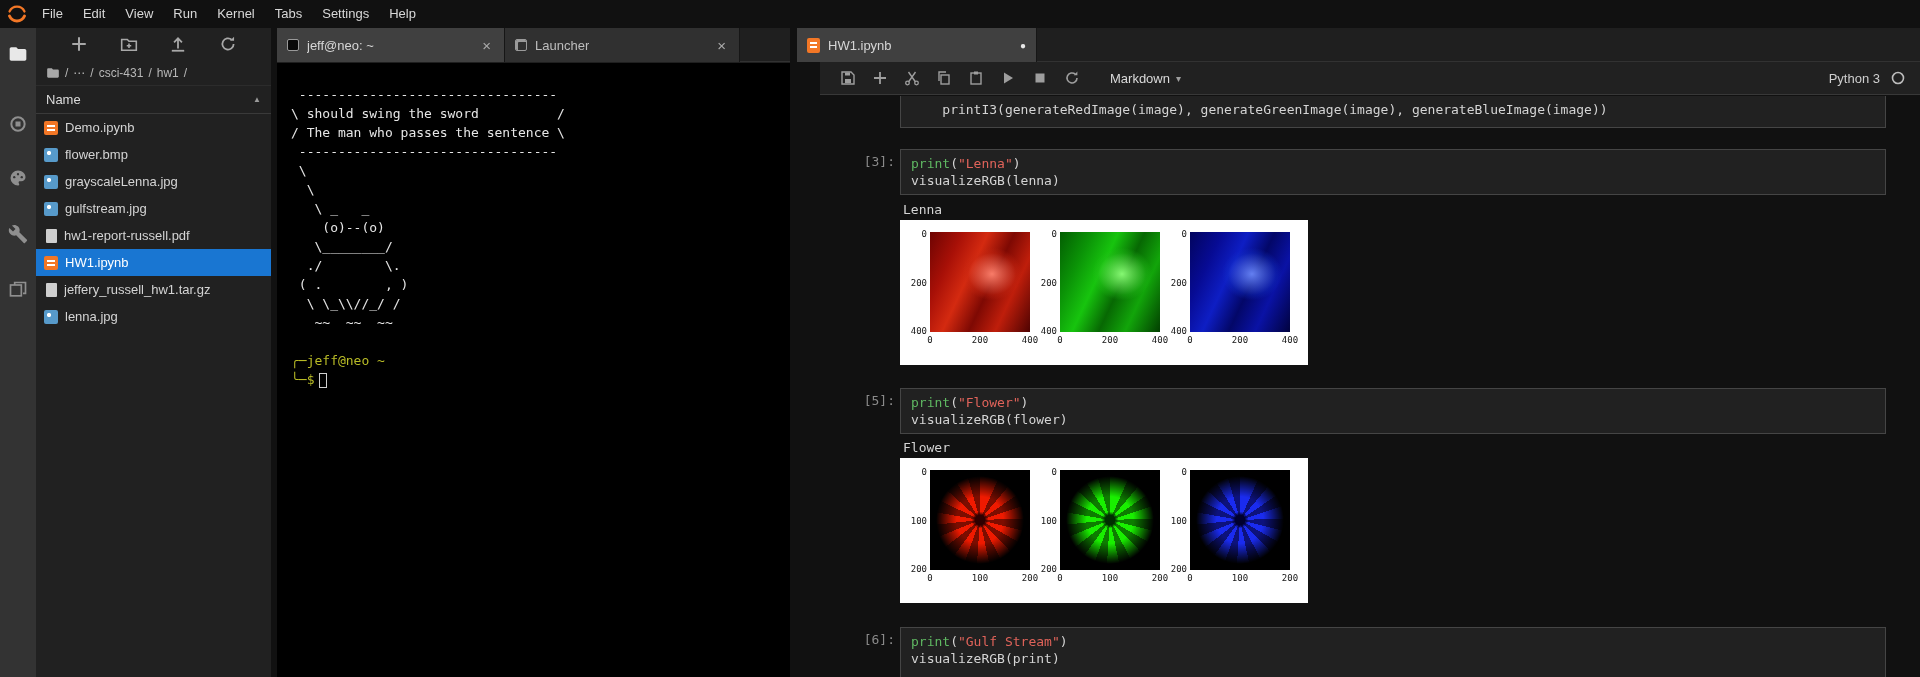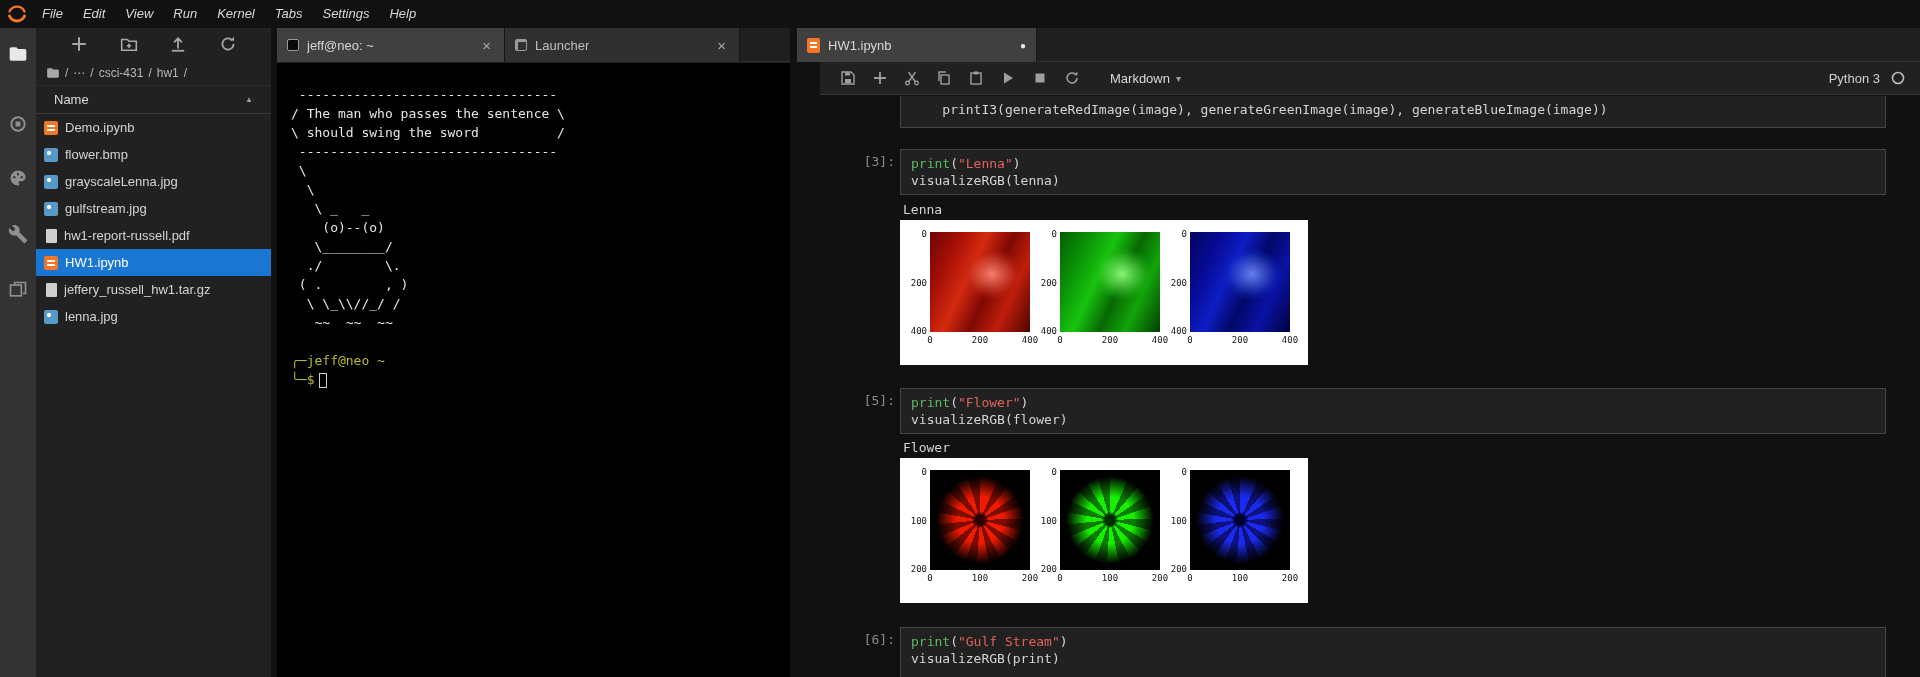--- a/index.html
+++ b/index.html
@@ -15,21 +15,21 @@
   
   #leftstrip { position:absolute; left:0; top:28px; width:36px; height:649px; background:#333; }
   .strip-icon { position:absolute; left:8px; width:20px; height:20px; }
 
   
   #filebrowser { position:absolute; left:36px; top:28px; width:235px; height:649px; background:#212121; }
   #fb-toolbar { height:32px; display:flex; align-items:center; justify-content:space-around; padding:0 18px; }
   .fb-tool { width:18px; height:18px; }
   #fb-breadcrumb { height:26px; display:flex; align-items:center; padding-left:10px; gap:5px;
     color:#b8b8b8; font-size:12px; border-bottom:1px solid #2c2c2c; }
-  #fb-header { height:28px; display:flex; align-items:center; padding:0 18px; color:#dcdcdc;
+  #fb-header { height:28px; display:flex; align-items:center; padding:0 10px; color:#dcdcdc;
     font-size:13px; border-bottom:1px solid #3a3a3a; }
   #fb-header .sort { margin-left:auto; font-size:8px; color:#9a9a9a; }
   .frow { height:27px; display:flex; align-items:center; padding-left:4px; color:#d4d4d4; font-size:13px; cursor:default; }
   .frow.selected { background:#1976d2; color:#fff; }
   .ficon { width:14px; height:14px; border-radius:2px; margin:0 7px 0 4px; flex:none; }
   .ficon-notebook { background:#f37726;
     background-image:linear-gradient(#fff,#fff),linear-gradient(#fff,#fff);
     background-size:8px 2px; background-position:3px 4px,3px 8px; background-repeat:no-repeat; }
   .ficon-image { background:#579aca;
     background-image:radial-gradient(circle at 5px 5px,#fff 1.8px,rgba(0,0,0,0) 2.4px); }
@@ -121,21 +121,21 @@
 </head>
 <body>
 
 <div id="menubar">
   <span id="logo">
     <svg viewBox="0 0 24 24" width="24" height="24">
       <path d="M4.5 14a8.2 8.2 0 0 0 15 0" fill="none" stroke="#f37726" stroke-width="3" stroke-linecap="round"></path>
       <path d="M19.5 9.5a8.2 8.2 0 0 0-15 0" fill="none" stroke="#f37726" stroke-width="2.2" stroke-linecap="round"></path>
     </svg>
   </span>
-  <span style="display:flex;font-style:italic;">
+  <span style="display:flex;">
       <span class="menu-item">File</span>
       <span class="menu-item">Edit</span>
       <span class="menu-item">View</span>
       <span class="menu-item">Run</span>
       <span class="menu-item">Kernel</span>
       <span class="menu-item">Tabs</span>
       <span class="menu-item">Settings</span>
       <span class="menu-item">Help</span>
     </span>
 </div>
@@ -260,22 +260,22 @@
     </div>
     <div class="tab inactive" style="width:235px">
       <span class="launcher-icon"></span>
       <span class="tab-label">Launcher</span>
       <span class="tab-close">×</span>
     </div>
   </div>
   <div id="terminal">
     <div>
         <div class="tline"> ---------------------------------</div>
+        <div class="tline">\ should swing the sword          /</div>
         <div class="tline">/ The man who passes the sentence \</div>
-        <div class="tline">\ should swing the sword          /</div>
         <div class="tline"> ---------------------------------</div>
         <div class="tline"> \</div>
         <div class="tline">  \</div>
         <div class="tline">   \ _   _</div>
         <div class="tline">    (o)--(o)</div>
         <div class="tline">   \________/</div>
         <div class="tline">  ./        \.</div>
         <div class="tline"> ( .        , )</div>
         <div class="tline">  \ \_\\//_/ /</div>
         <div class="tline">   ~~  ~~  ~~</div>

